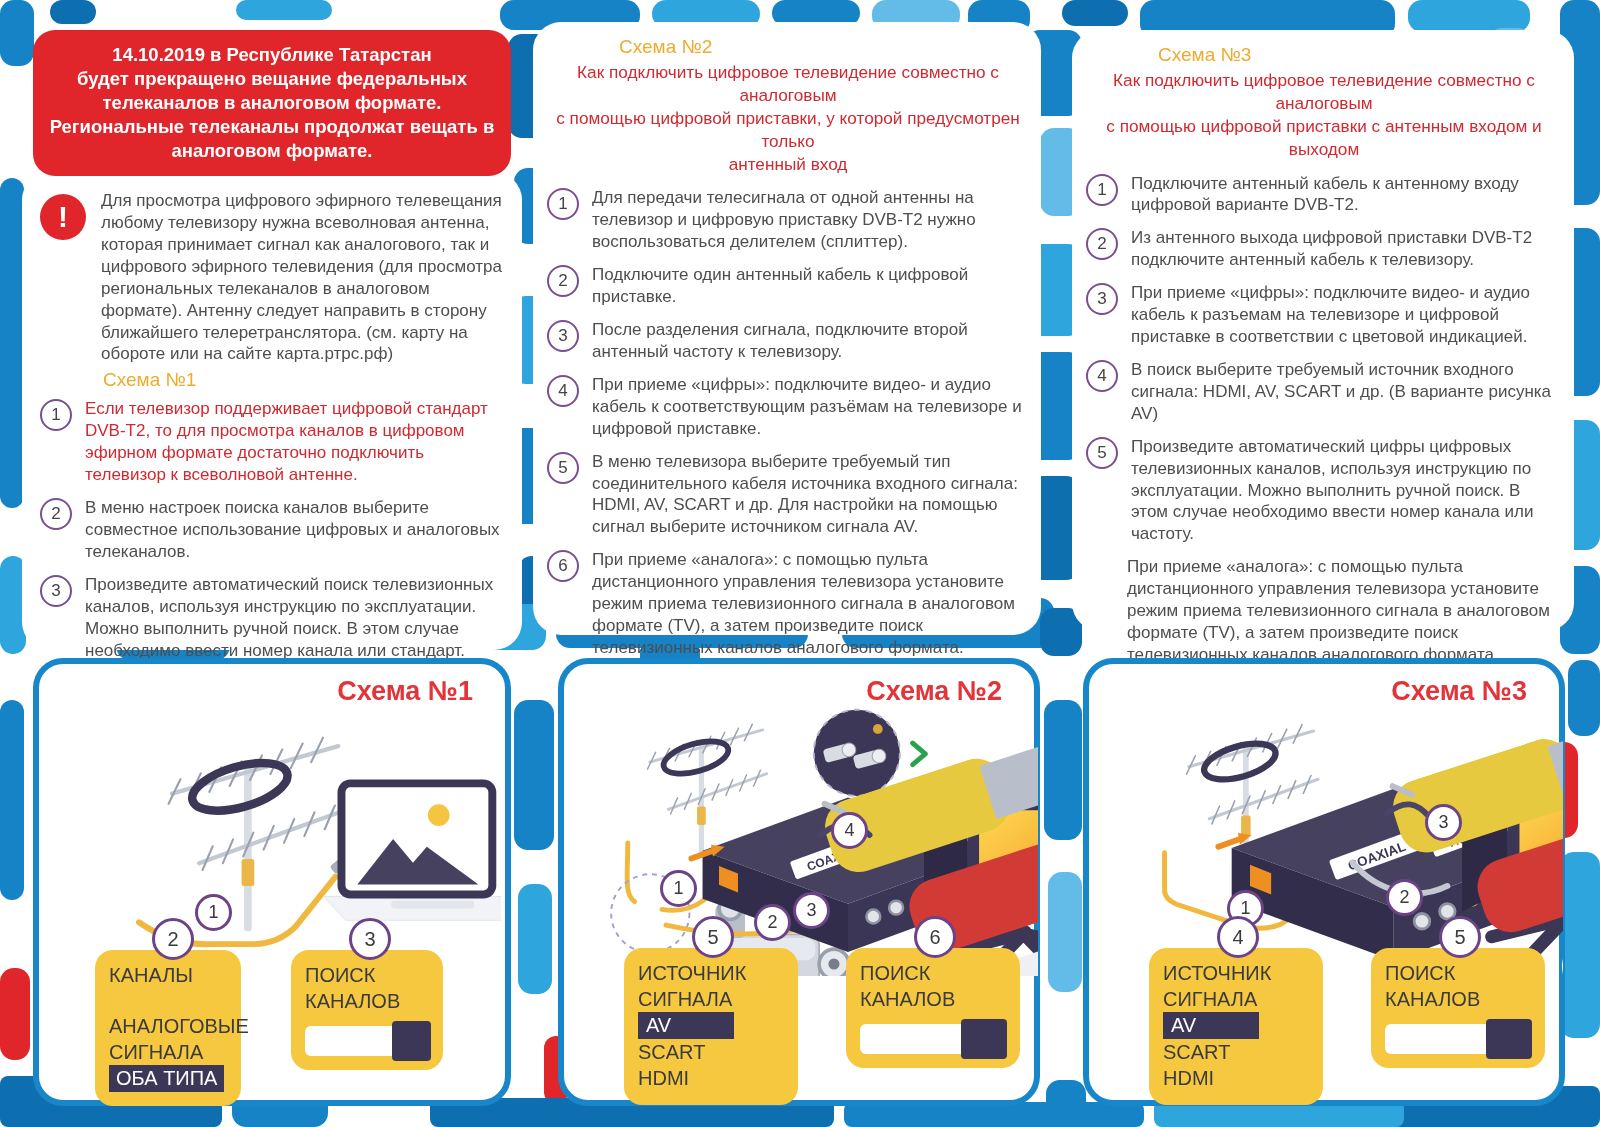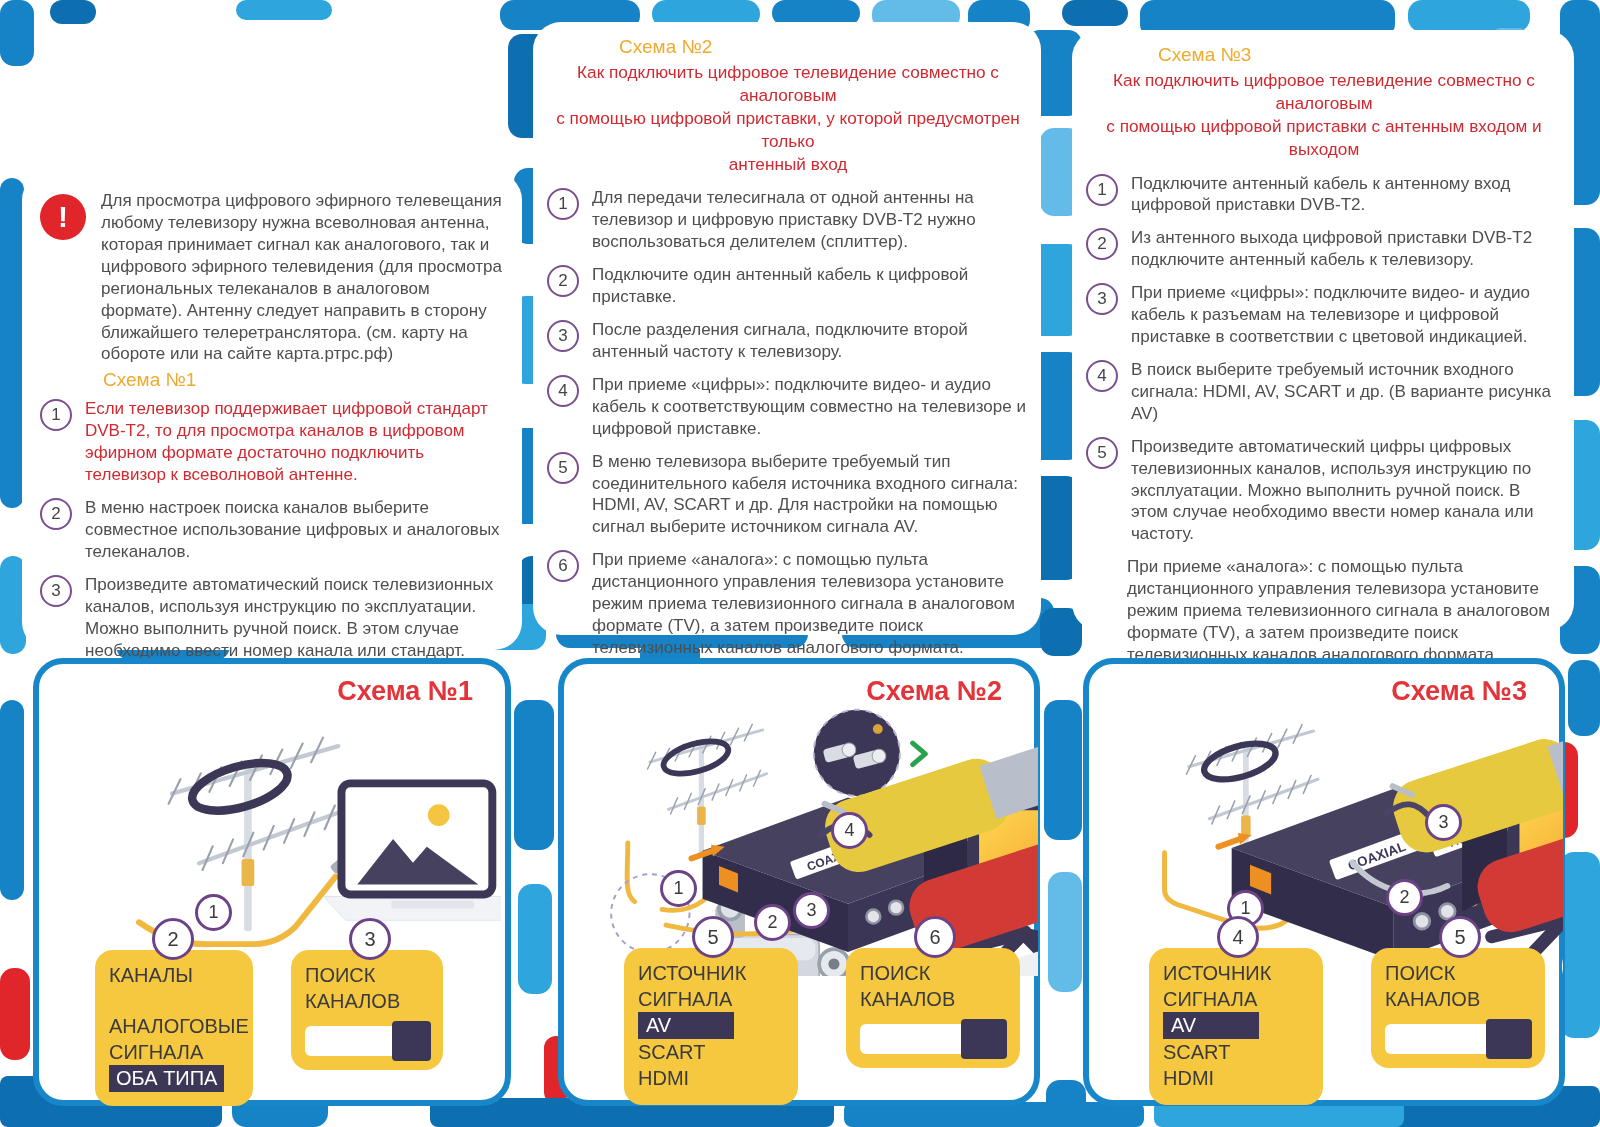--- a/index.html
+++ b/index.html
@@ -57,21 +57,21 @@
           color:#3b3b3d;font-size:20px;line-height:1.3;z-index:3;}
   .ypanel .ytitle{white-space:pre-line;}
   .ypanel .gap{height:25px;}
   .yopt{display:block;}
   .sel-dark{display:inline-block;background:#3d3757;color:#fff;padding:0 7px 1px 7px;}
   .sel-wide{display:inline-block;background:#3d3757;color:#fff;padding:0 6px 1px 8px;min-width:96px;box-sizing:border-box;}
   .pbar{position:relative;margin-top:12px;height:30px;background:#fff;border-radius:6px;width:94%;}
   .pbar::after{content:"";position:absolute;right:-8px;top:-5px;width:33%;height:40px;background:#3d3757;border-radius:4px;}
 
   
-  .card1 .dbadge.n2{left:113px;top:254px;} .card1 .p1{left:56px;top:286px;width:158px;min-height:148px;}
+  .card1 .dbadge.n2{left:113px;top:254px;} .card1 .p1{left:56px;top:286px;width:146px;min-height:148px;}
   .card1 .dbadge.n3{left:310px;top:254px;} .card1 .p2{left:252px;top:286px;width:152px;}
   .card1 .mbadge.m1{left:156px;top:230px;}
   
   .card2 .mbadge.m1{left:96px;top:206px;}  .card2 .mbadge.m2{left:190px;top:240px;}
   .card2 .mbadge.m3{left:229px;top:228px;} .card2 .mbadge.m4{left:267px;top:148px;}
   .card2 .dbadge.n5{left:128px;top:252px;} .card2 .p1{left:60px;top:284px;width:174px;}
   .card2 .dbadge.n6{left:350px;top:252px;} .card2 .p2{left:282px;top:284px;width:174px;}
   
   .card3 .mbadge.m1{left:138px;top:226px;} .card3 .mbadge.m2{left:297px;top:215px;}
   .card3 .mbadge.m3{left:336px;top:140px;}
@@ -271,59 +271,66 @@
     <div class="step">
       <span class="stepnum">2</span>
       <p class="steptext">Подключите один антенный кабель к цифровой приставке.</p>
     </div>
     <div class="step">
       <span class="stepnum">3</span>
       <p class="steptext">После разделения сигнала, подключите второй антенный частоту к телевизору.</p>
     </div>
     <div class="step">
       <span class="stepnum">4</span>
-      <p class="steptext">При приеме «цифры»: подключите видео- и аудио кабель к соответствующим совместно на телевизоре и цифровой приставке.</p>
+      <p class="steptext">При приеме «цифры»: подключите видео- и аудио кабель к соответствующим разъёмам на телевизоре и цифровой приставке.</p>
     </div>
     <div class="step">
       <span class="stepnum">5</span>
       <p class="steptext">В меню телевизора выберите требуемый тип соединительного кабеля источника входного сигнала: HDMI, AV, SCART и др. Для настройки на помощью сигнал выберите источником сигнала AV.</p>
     </div>
     <div class="step">
       <span class="stepnum">6</span>
       <p class="steptext">При приеме «аналога»: с помощью пульта дистанционного управления телевизора установите режим приема телевизионного сигнала в аналоговом формате (TV), а затем произведите поиск телевизионных каналов аналогового формата.</p>
     </div>
   </section>
 
   <section class="panel col3">
     <div class="scheme-label c2">Схема №3</div>
     <p class="subtitle">Как подключить цифровое телевидение совместно с аналоговым
 с помощью цифровой приставки с антенным входом и выходом</p>
     <div class="step">
       <span class="stepnum">1</span>
-      <p class="steptext">Подключите антенный кабель к антенному вход цифровой приставки DVB-T2.</p>
+      <p class="steptext">Подключите антенный кабель к антенному входу цифровой варианте DVB-T2.</p>
     </div>
     <div class="step">
       <span class="stepnum">2</span>
       <p class="steptext">Из антенного выхода цифровой приставки DVB-T2 подключите антенный кабель к телевизору.</p>
     </div>
     <div class="step">
       <span class="stepnum">3</span>
       <p class="steptext">При приеме «цифры»: подключите видео- и аудио кабель к разъемам на телевизоре и цифровой приставке в соответствии с цветовой индикацией.</p>
     </div>
     <div class="step">
       <span class="stepnum">4</span>
       <p class="steptext">В поиск выберите требуемый источник входного сигнала: HDMI, AV, SCART и др. (В варианте рисунка AV)</p>
     </div>
     <div class="step">
       <span class="stepnum">5</span>
       <p class="steptext">Произведите автоматический цифры цифровых телевизионных каналов, используя инструкцию по эксплуатации. Можно выполнить ручной поиск. В этом случае необходимо ввести номер канала или частоту.</p>
     </div>
     <p class="extra-par">При приеме «аналога»: с помощью пульта дистанционного управления телевизора установите режим приема телевизионного сигнала в аналоговом формате (TV), а затем произведите поиск телевизионных каналов аналогового формата.</p>
   </section>
 
+  <div class="alert">
+    <p>14.10.2019 в Республике Татарстан
+будет прекращено вещание федеральных
+телеканалов в аналоговом формате.
+Региональные телеканалы продолжат вещать в
+аналоговом формате.</p>
+  </div>
 
   <section class="card card1">
     <div class="card-title">Схема №1</div>
     <svg class="illus" width="458" height="264" viewBox="0 0 460 266">
       <use href="#sym-antenna" transform="translate(6,4) scale(0.9)"></use>
       <path d="M96,226 Q130,250 170,248 L210,248 Q236,248 254,230 L294,180" fill="none" stroke="#f0b83f" stroke-width="6" stroke-linecap="round"></path>
       <rect x="288" y="170" width="24" height="10" rx="3" fill="#a8aeb9" transform="rotate(-40 288 170)"></rect>
       <g>
         <polygon points="282,200 470,200 492,224 304,224" fill="#f1f3f7" stroke="#e2e5ec"></polygon>
         <rect x="300" y="86" width="152" height="112" rx="9" fill="#ffffff" stroke="#3d3757" stroke-width="8"></rect>

